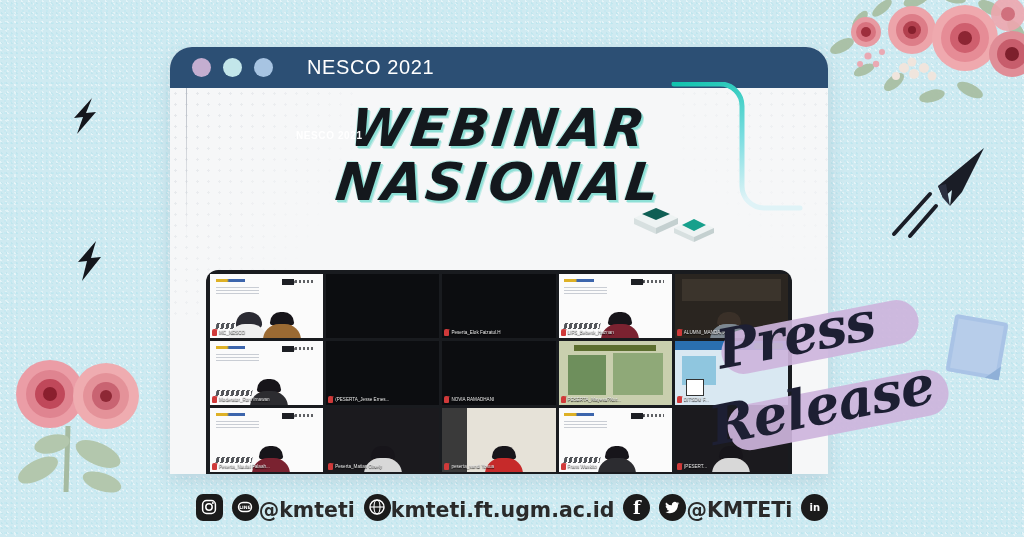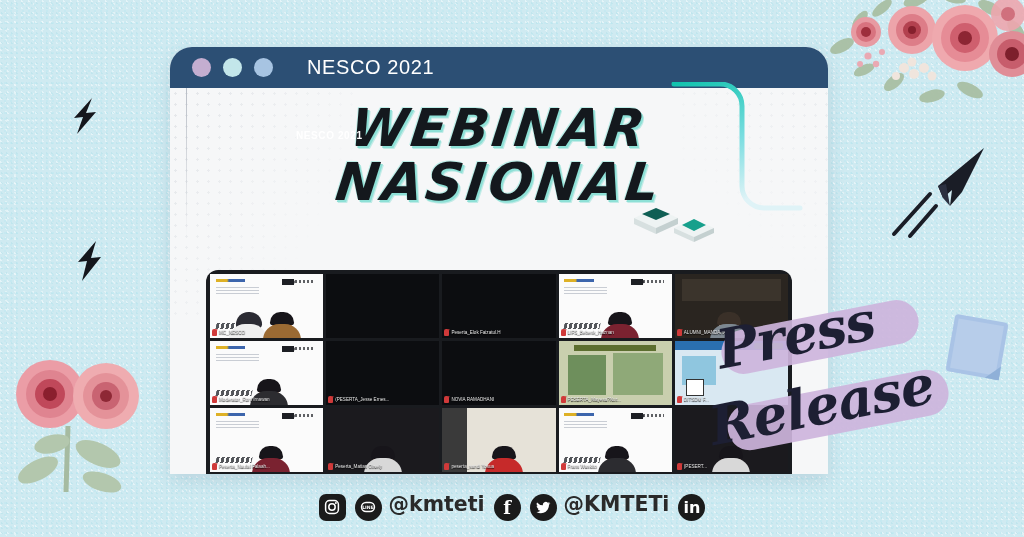--- a/index.html
+++ b/index.html
@@ -256,21 +256,21 @@
     height: 44px;
     display: flex;
     align-items: center;
     justify-content: center;
     gap: 9px;
     font-size: 20.5px;
     font-weight: 700;
     color: #2a2a2a;
     font-family: "DejaVu Sans", sans-serif;
   }
-  .f-item { display: flex; align-items: flex-start; gap: 7px; white-space: nowrap; }
+  .f-item { display: flex; align-items: flex-end; white-space: nowrap; }
   .f-ico {
     width: 27px; height: 27px; border-radius: 50%;
     background: #1b1b1b; color: #fff;
     display: flex; align-items: center; justify-content: center;
     font-size: 15px; font-weight: 700; flex: 0 0 auto;
     font-family: "DejaVu Sans", sans-serif;
   }
   .f-ico.sq { border-radius: 7px; }
   .f-txt { line-height: 1; }
 </style>
@@ -657,31 +657,41 @@
   <div class="f-item">
     <span class="f-ico">
       <svg width="18" height="18" viewBox="0 0 18 18">
         <rect x="2.5" y="4.5" width="13" height="9" rx="4.5" fill="none" stroke="#fff" stroke-width="1.4"></rect>
         <text x="9" y="10.8" text-anchor="middle" font-size="4.6" fill="#fff" font-family="DejaVu Sans">LINE</text>
       </svg>
     </span>
     <span class="f-txt">@kmteti</span>
   </div>
 
+  <div class="f-item">
+    <span class="f-ico">
+      <svg width="18" height="18" viewBox="0 0 18 18">
+        <circle cx="9" cy="9" r="7" fill="none" stroke="#fff" stroke-width="1.4"></circle>
+        <ellipse cx="9" cy="9" rx="3" ry="7" fill="none" stroke="#fff" stroke-width="1.1"></ellipse>
+        <line x1="2" y1="9" x2="16" y2="9" stroke="#fff" stroke-width="1.1"></line>
+      </svg>
+    </span>
+    <span class="f-txt">kmteti.ft.ugm.ac.id</span>
+  </div>
 
   <div class="f-item">
     <span class="f-ico" style="font-family:'DejaVu Serif',serif;font-size:18px;">f</span>
   </div>
 
   <div class="f-item">
     <span class="f-ico">
       <svg width="17" height="17" viewBox="0 0 17 17">
         <path d="M15 4.2c-.5.24-1.05.4-1.63.47.59-.36 1.04-.92 1.25-1.6-.55.33-1.16.57-1.81.7a2.84 2.84 0 0 0-4.85 2.6A8.07 8.07 0 0 1 2.1 3.4a2.85 2.85 0 0 0 .88 3.8c-.46-.01-.9-.14-1.28-.35v.04c0 1.38.98 2.53 2.28 2.79-.42.11-.87.13-1.29.05a2.85 2.85 0 0 0 2.66 1.98A5.72 5.72 0 0 1 1.5 12.9a8.05 8.05 0 0 0 4.37 1.28c5.24 0 8.11-4.34 8.11-8.11v-.37c.56-.4 1.04-.9 1.42-1.47z" fill="#fff"></path>
       </svg>
     </span>
     <span class="f-txt">@KMTETi</span>
   </div>
 
   <div class="f-item">
-    <span class="f-ico" style="font-size:16px;">in</span>
+    <span class="f-ico" style="font-size:10px;">in</span>
   </div>
 
 </div>
 
 </body></html>

